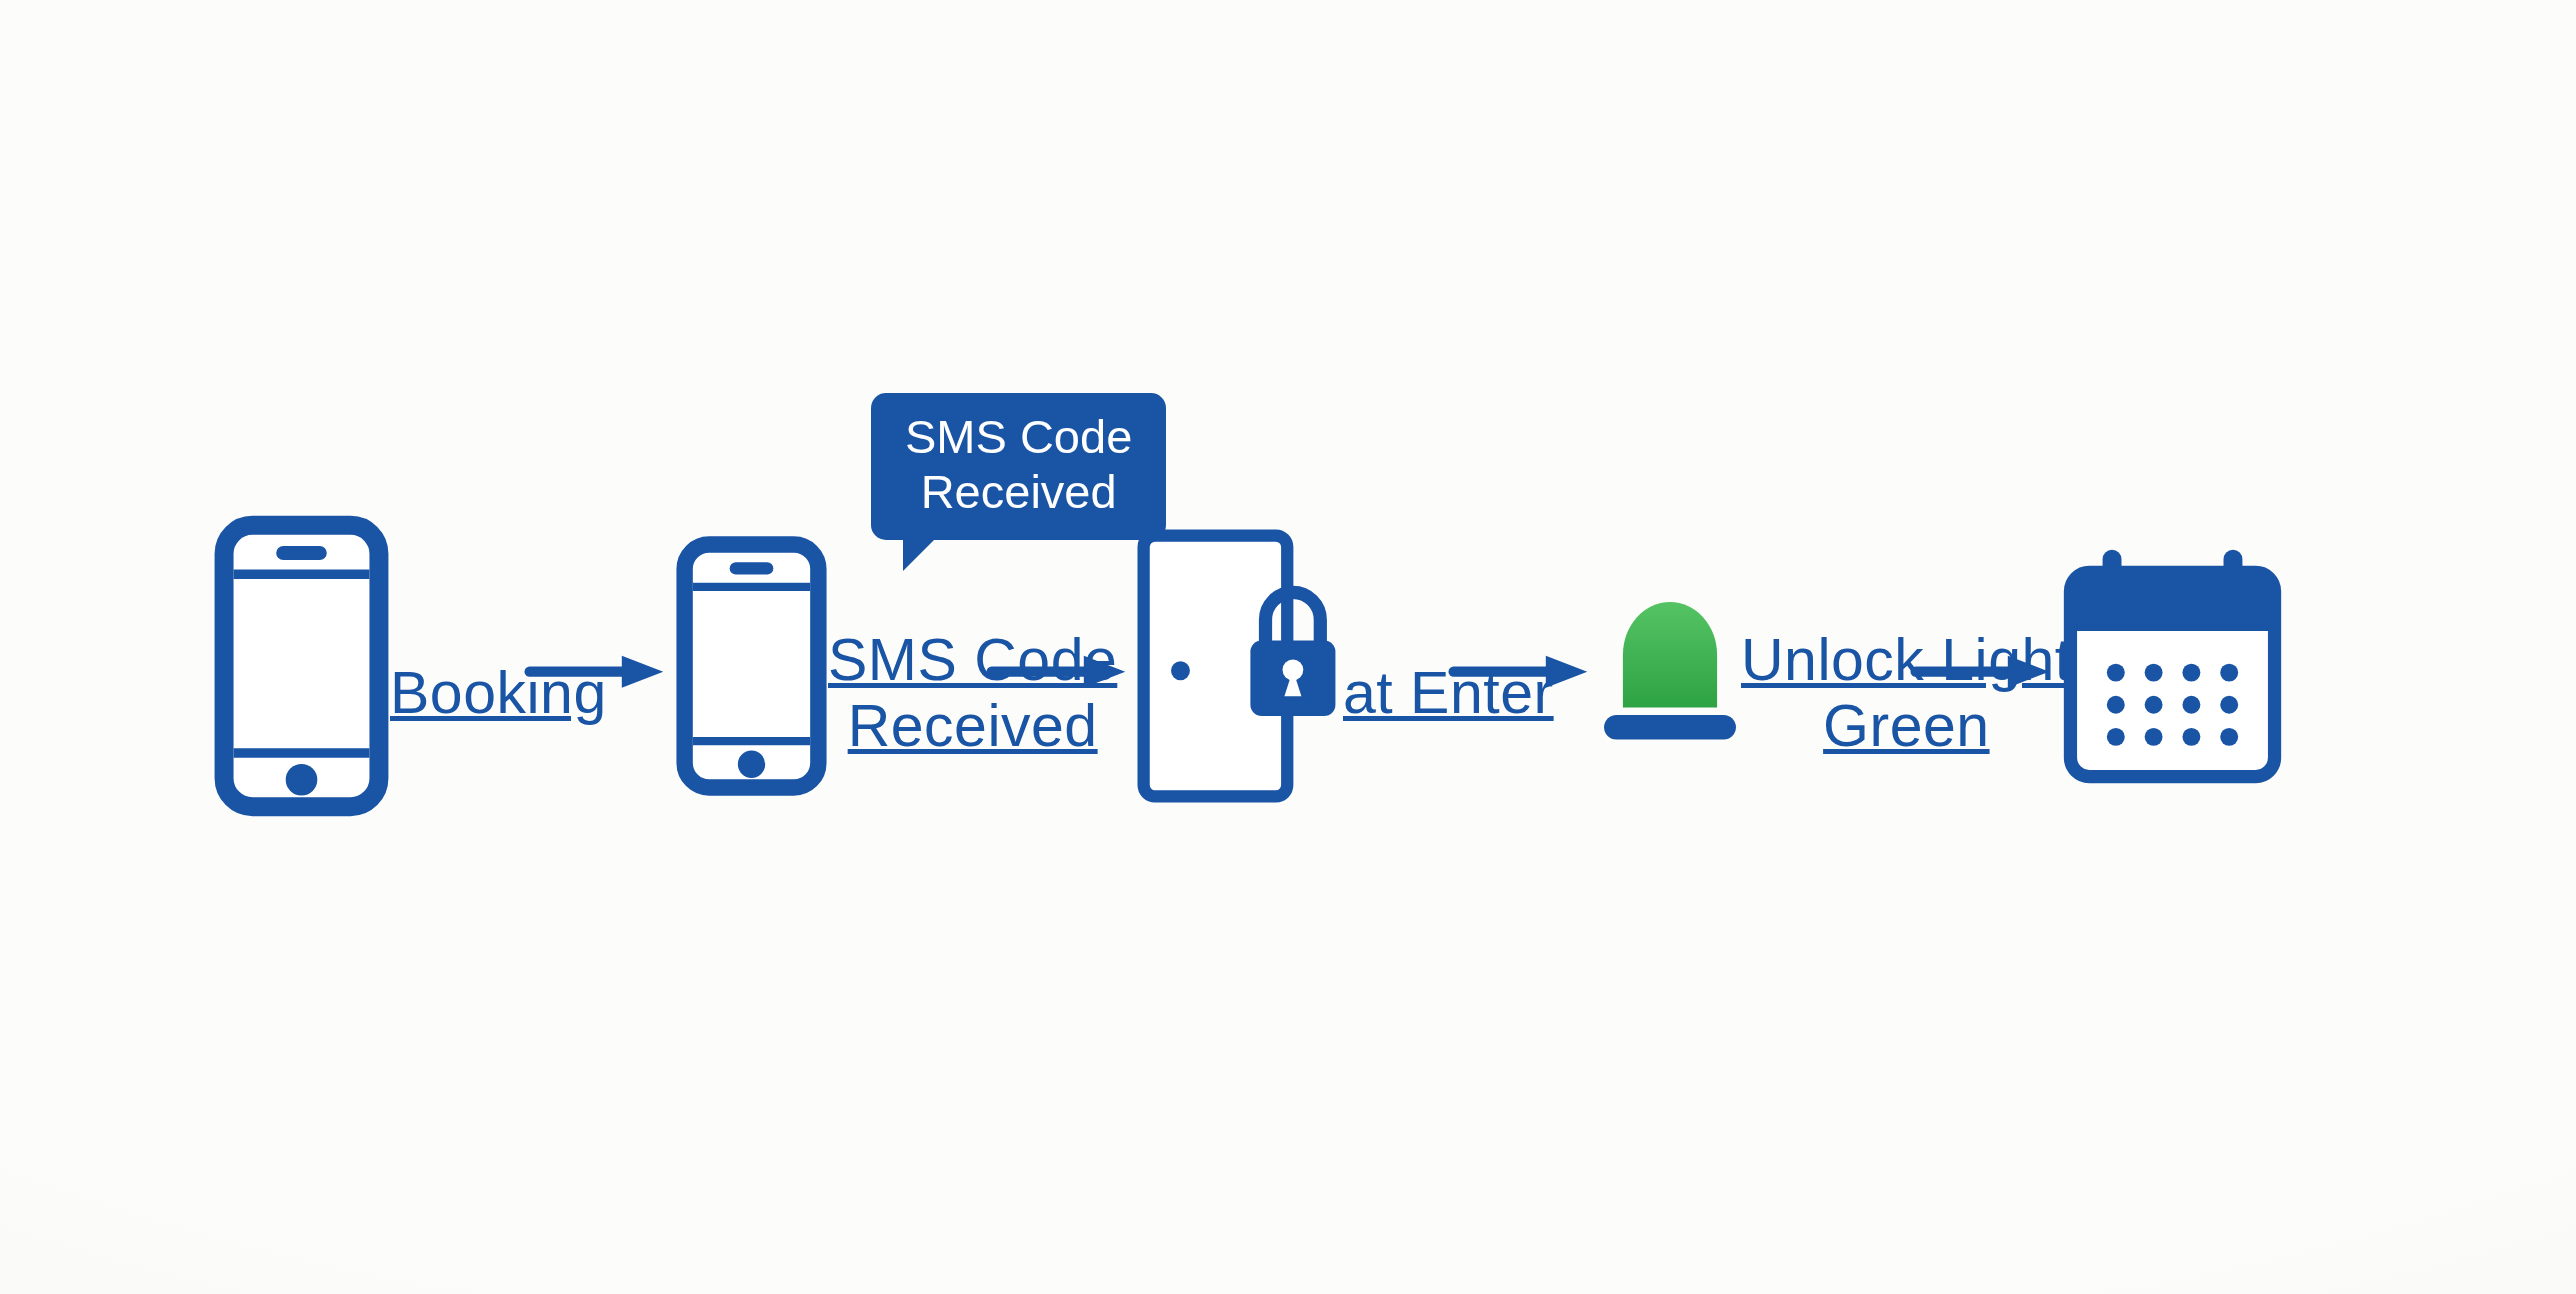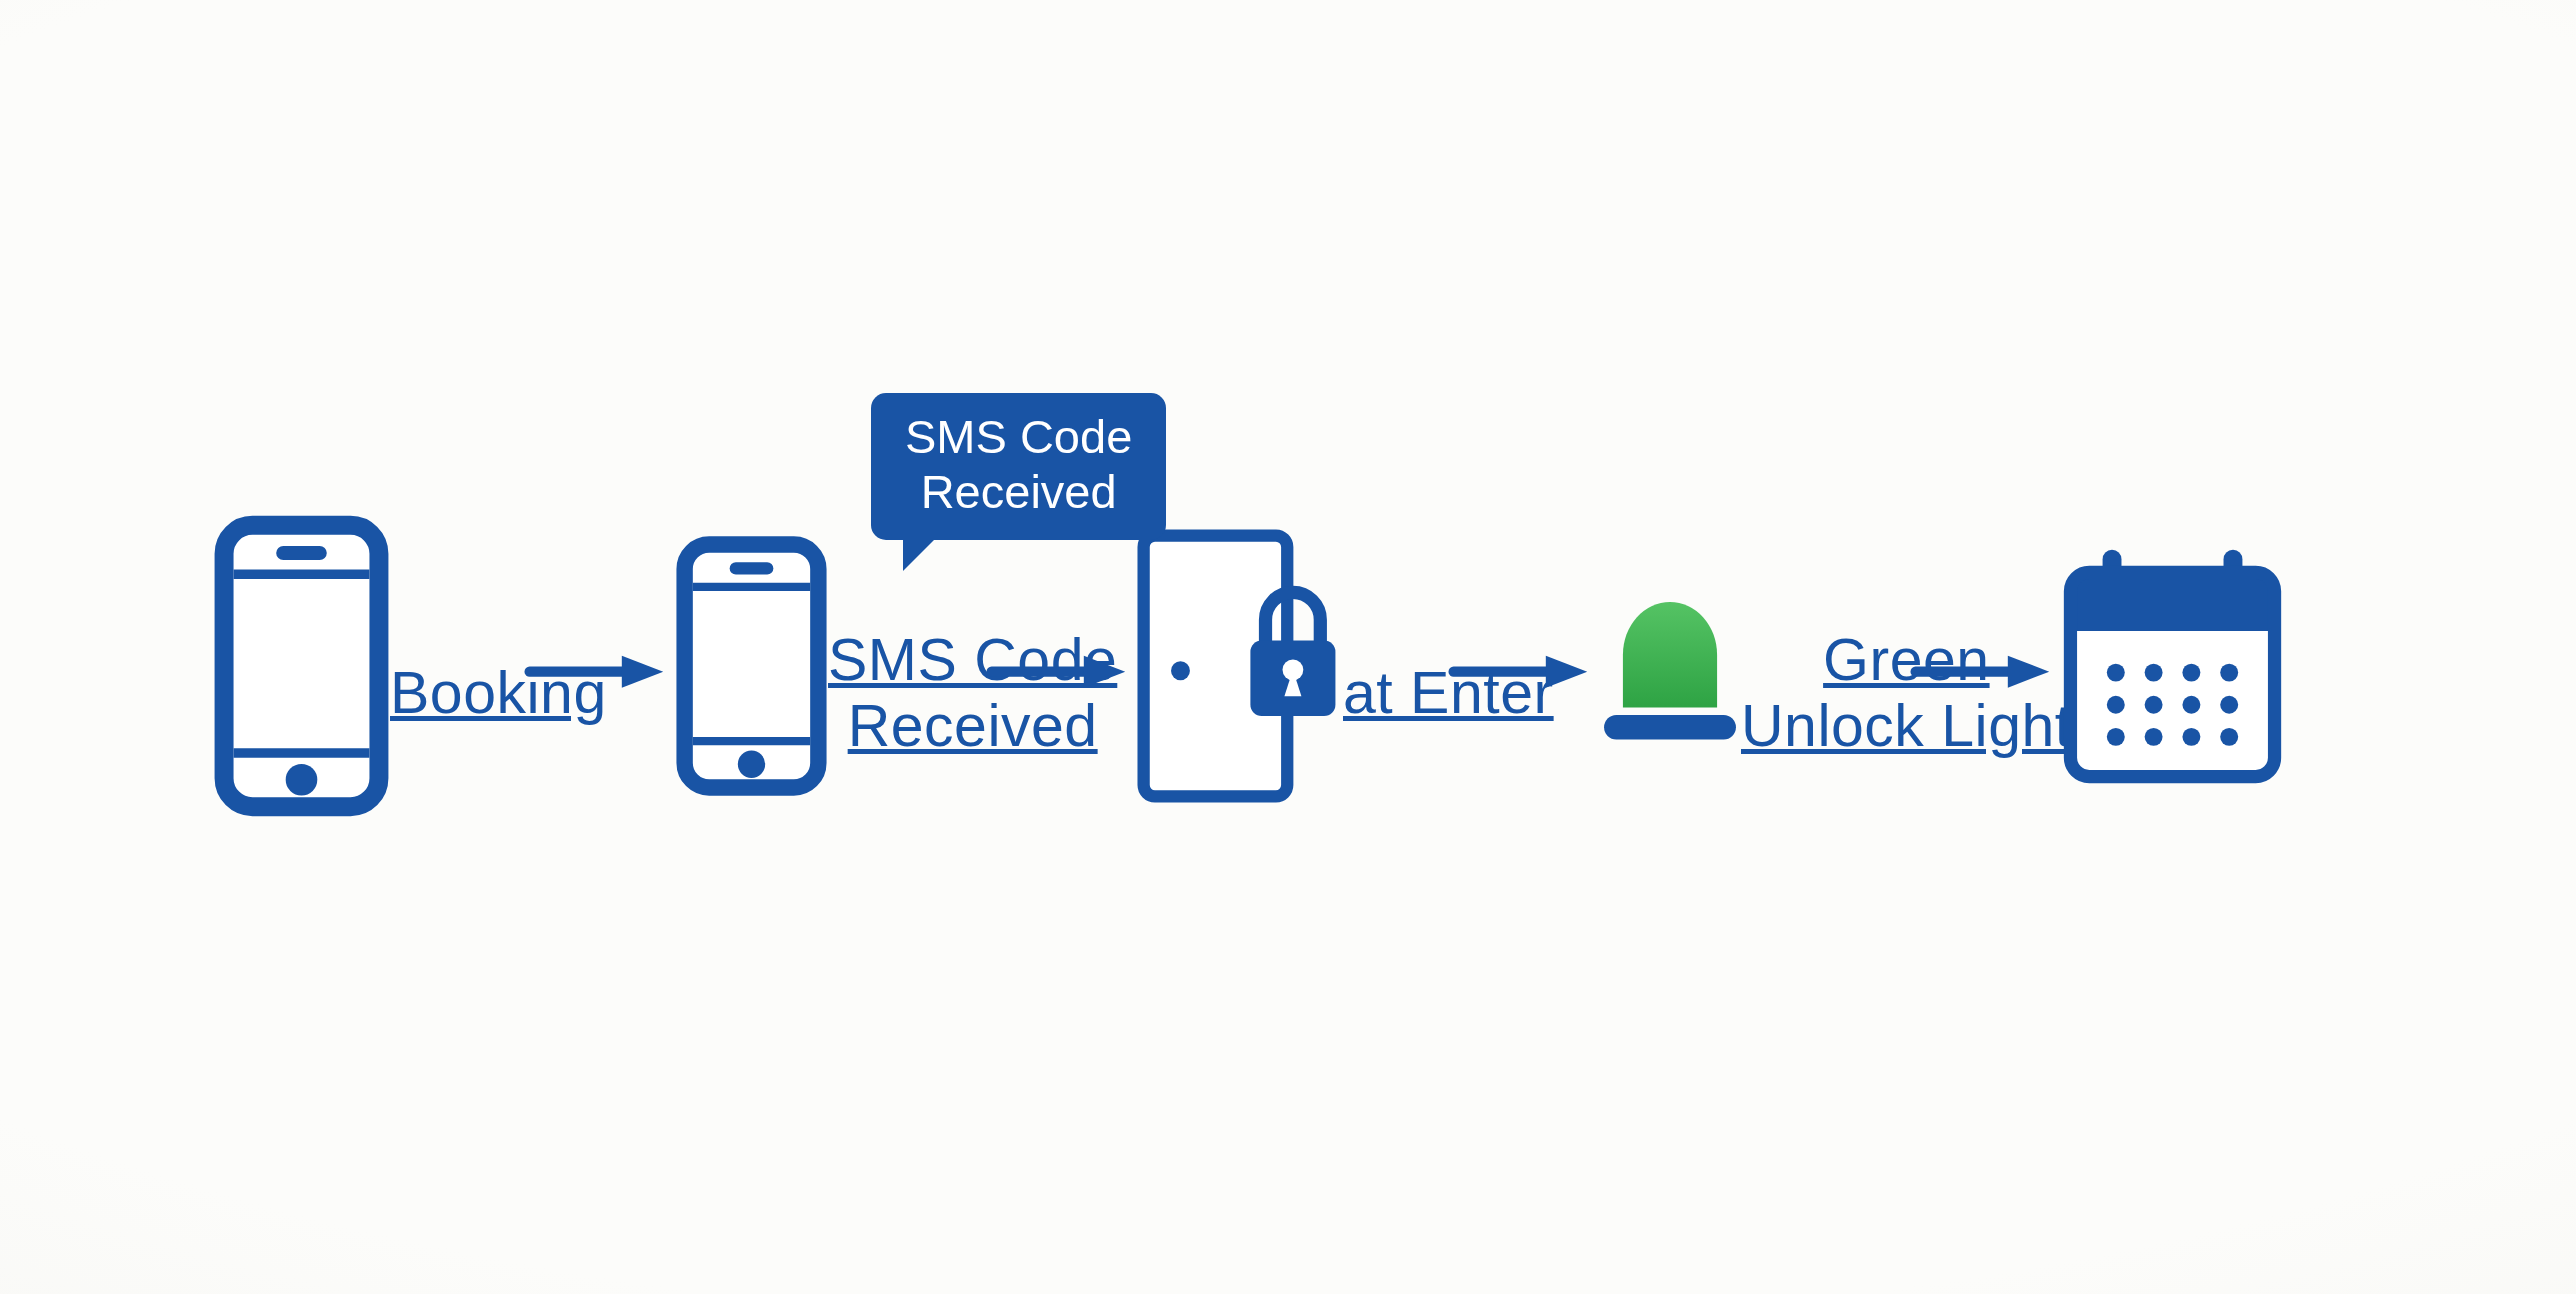--- a/index.html
+++ b/index.html
@@ -166,22 +166,22 @@
             <linearGradient id="beaconGreen" x1="0" y1="0" x2="0" y2="1">
               <stop offset="0" stop-color="#55c364"></stop>
               <stop offset="1" stop-color="#2ea344"></stop>
             </linearGradient>
           </defs>
           <path d="M25,130 V74 A50,56 0 0 1 125,74 V130 Z" fill="url(#beaconGreen)"></path>
           <rect x="5" y="138" width="140" height="26" rx="13" fill="#1954a5"></rect>
         </svg>
       </div>
       <div class="label">
+        <span class="label-line">Unlock Light</span>
         <span class="label-line">Green</span>
-        <span class="label-line">Unlock Light</span>
       </div>
     </div>
 
     <div class="arrow-box">
       <svg viewBox="0 0 152 44" width="143" height="42" aria-hidden="true">
         <line x1="6" y1="22" x2="110" y2="22" stroke="#1954a5" stroke-width="11" stroke-linecap="round"></line>
         <polygon points="104,5 148,22 104,39" fill="#1954a5"></polygon>
       </svg>
     </div>
 

